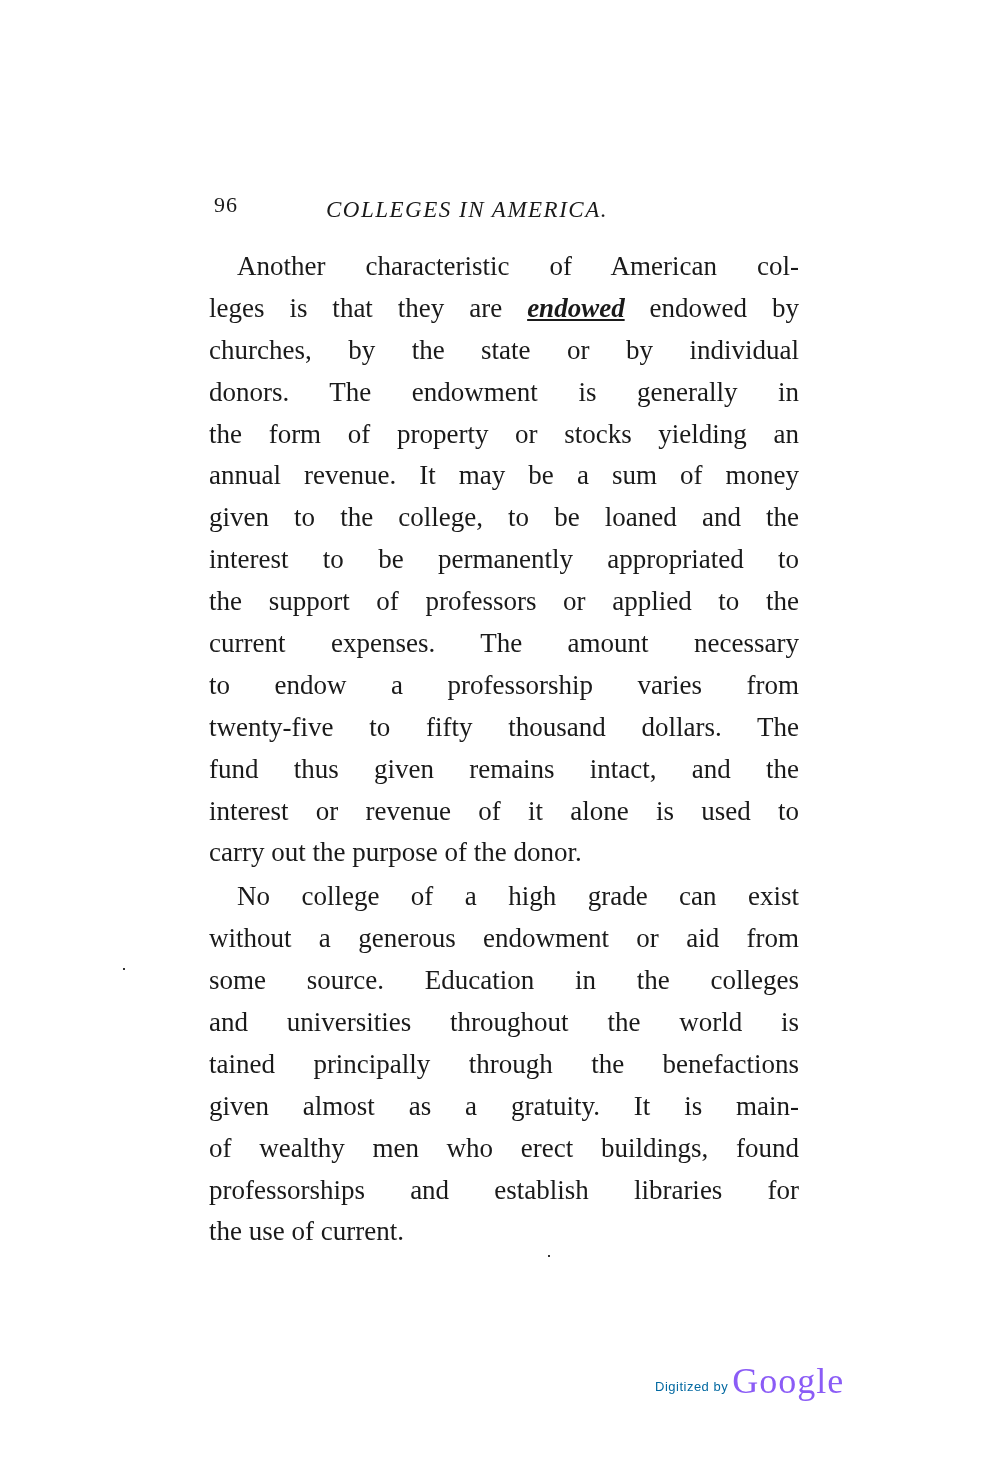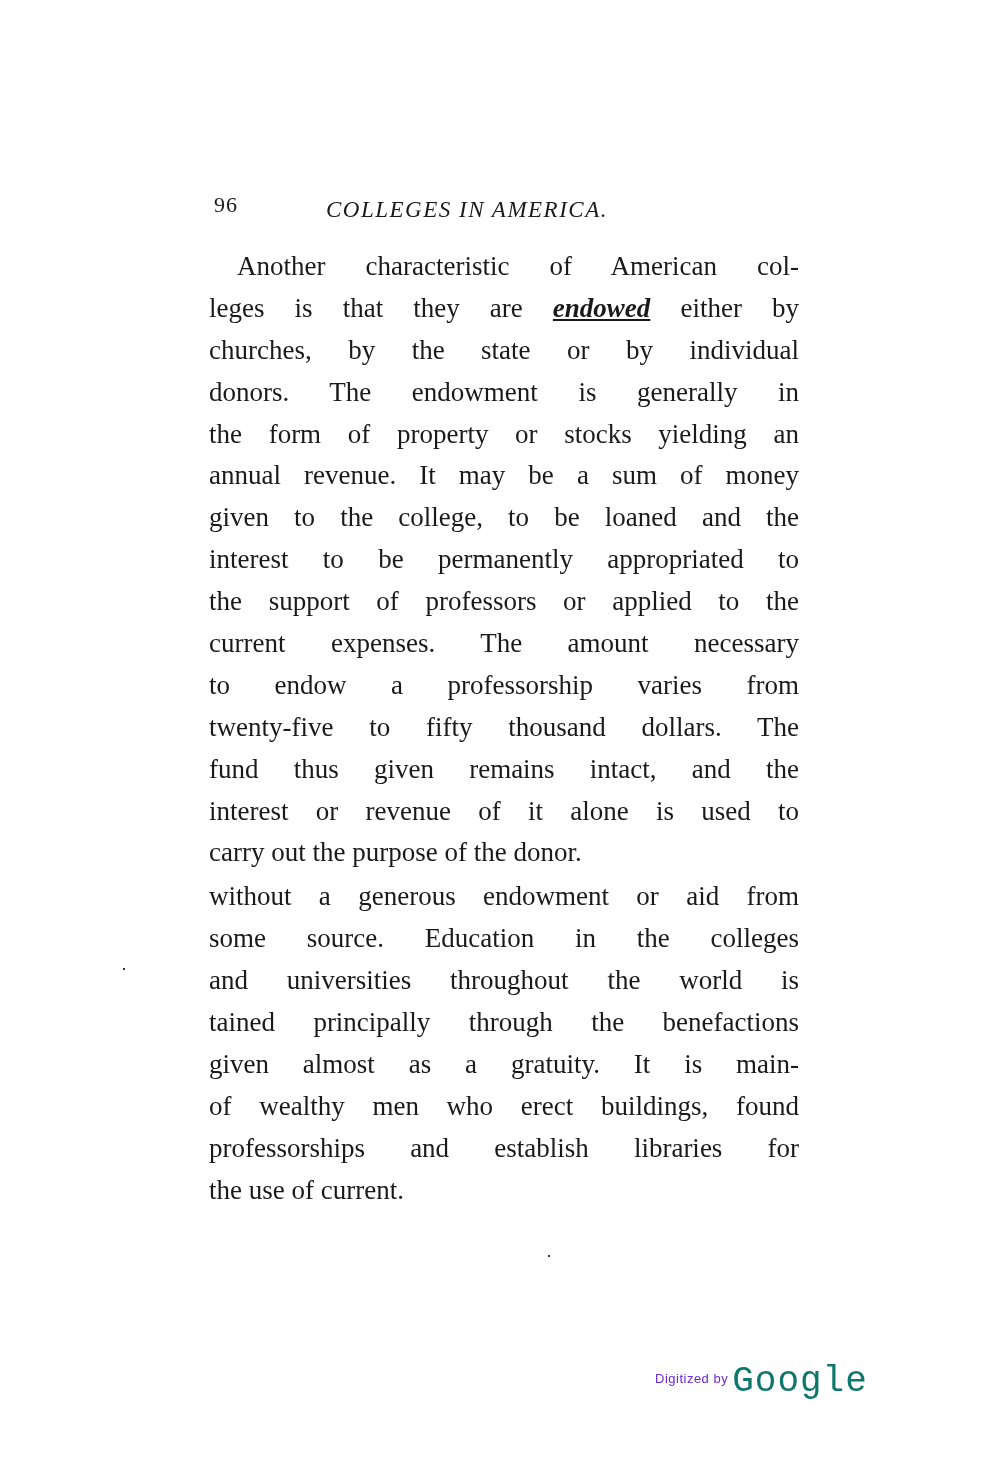--- a/index.html
+++ b/index.html
@@ -91,60 +91,61 @@
       top: 1358px;
       height: 44px;
       display: flex;
       align-items: flex-end;
       color: #c8c8c8;
     }
     .wm-prefix {
       font-size: 13px;
       letter-spacing: 0.5px;
       margin-right: 4px;
-      margin-bottom: 16px;
+      margin-bottom: 8px;
       font-family: "Liberation Sans", sans-serif;
-      color: #6d28d9;
+      color: #0369a1;
     }
     .wm-brand {
       font-size: 36px;
-      font-family: Liberation Mono, monospace;
+      font-family: Liberation Serif, serif;
       letter-spacing: 1px;
-      color: #0f766e;
+      color: #8b5cf6;
     }
   </style>
 </head>
 <body>
 
 <div class="page">
 
   <div class="running-head">
     <span class="page-number">96</span>
     <span class="running-title">COLLEGES IN AMERICA.</span>
   </div>
 
   <div class="body-text">
     <div class="para">
       <span class="line indent">Another characteristic of American col-</span>
-      <span class="line"><span>leges is that they are </span><span class="em">endowed</span><span> either by</span></span>
+      <span class="line"><span>leges is that they are </span><span class="em">endowed</span><span> endowed by</span></span>
       <span class="line">churches, by the state or by individual</span>
       <span class="line">donors. The endowment is generally in</span>
       <span class="line">the form of property or stocks yielding an</span>
       <span class="line">annual revenue. It may be a sum of money</span>
       <span class="line">given to the college, to be loaned and the</span>
       <span class="line">interest to be permanently appropriated to</span>
       <span class="line">the support of professors or applied to the</span>
       <span class="line">current expenses. The amount necessary</span>
       <span class="line">to endow a professorship varies from</span>
       <span class="line">twenty-five to fifty thousand dollars. The</span>
       <span class="line">fund thus given remains intact, and the</span>
       <span class="line">interest or revenue of it alone is used to</span>
       <span class="line last">carry out the purpose of the donor.</span>
     </div>
     <div class="para">
+      <span class="line indent">No college of a high grade can exist</span>
       <span class="line">without a generous endowment or aid from</span>
       <span class="line">some source. Education in the colleges</span>
       <span class="line">and universities throughout the world is</span>
       <span class="line">tained principally through the benefactions</span>
       <span class="line">given almost as a gratuity. It is main-</span>
       <span class="line">of wealthy men who erect buildings, found</span>
       <span class="line">professorships and establish libraries for</span>
       <span class="line last">the use of current.</span>
     </div>
   </div>

